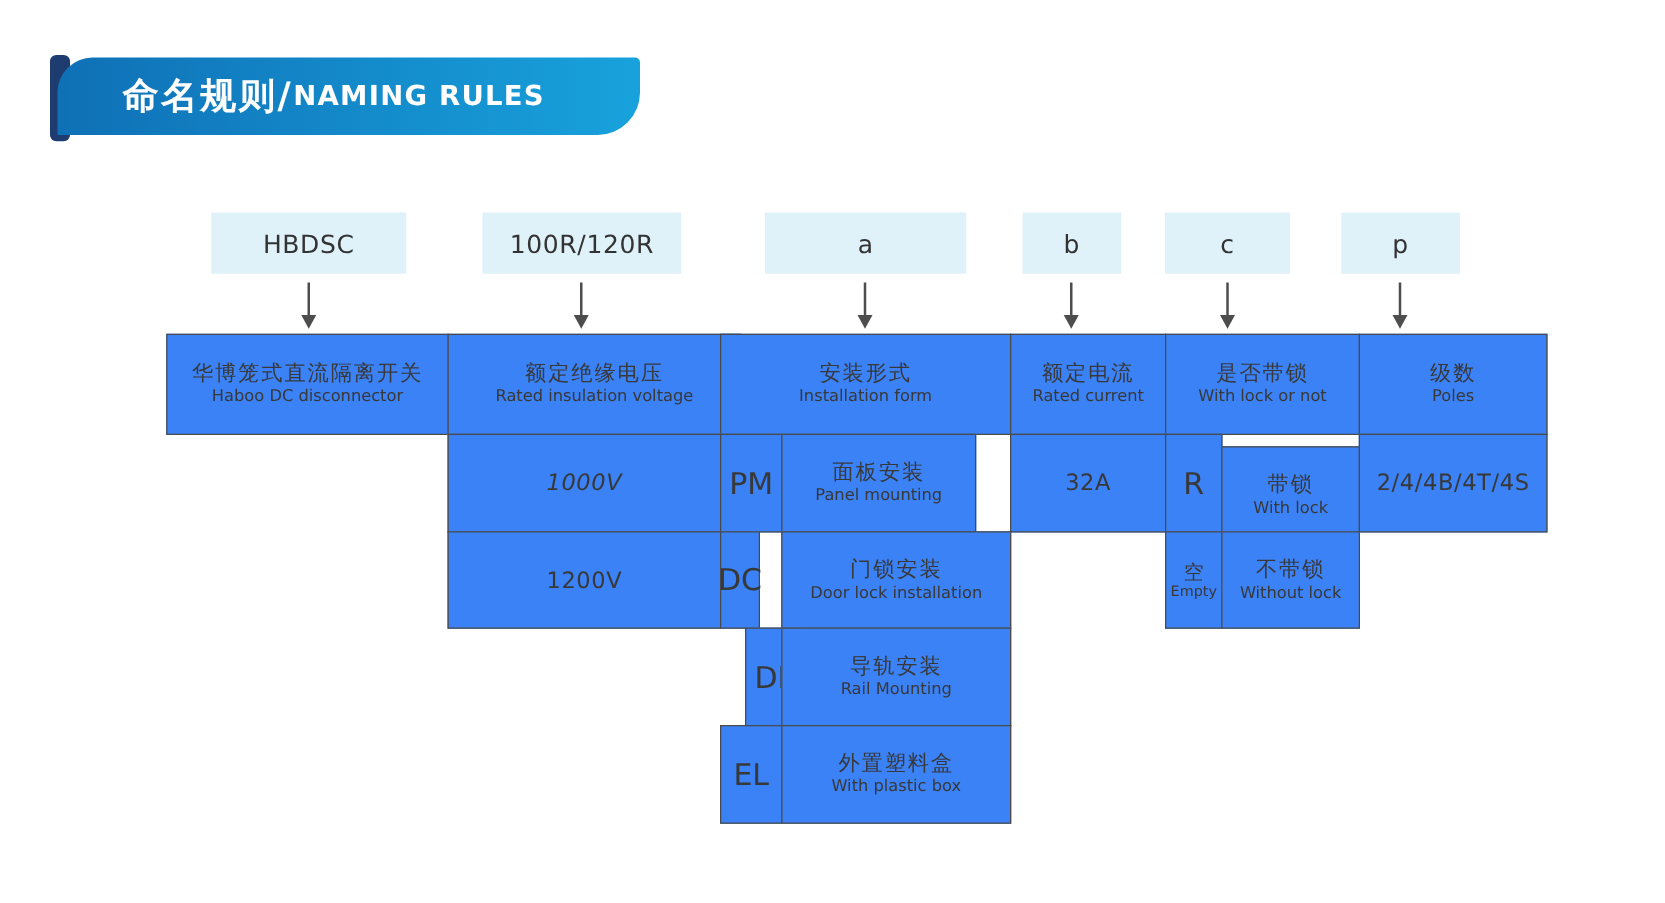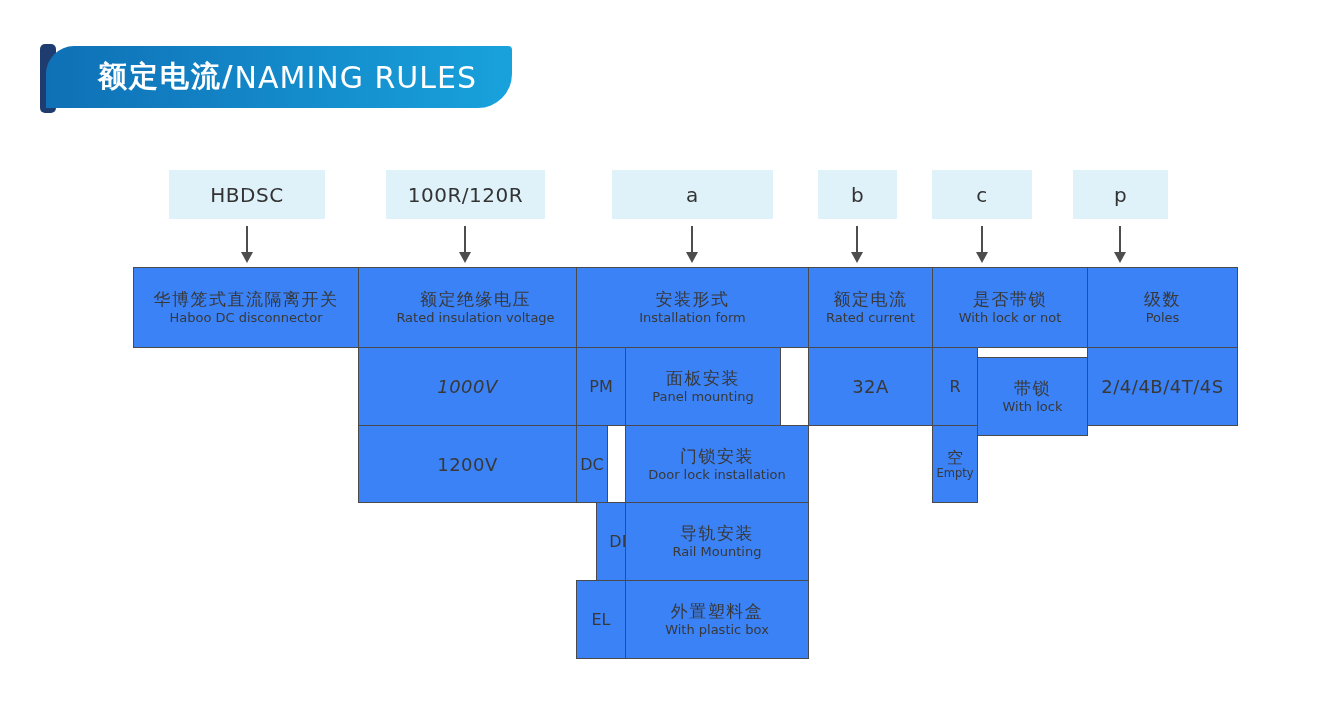--- a/index.html
+++ b/index.html
@@ -7,52 +7,52 @@
   #canvas{position:relative;width:1332px;height:722px;background:#fff;overflow:hidden;}
 
   
   .banner-accent{position:absolute;left:40px;top:44px;width:16px;height:69px;
     background:#1e3c70;border-radius:5px;}
   .banner{position:absolute;left:46px;top:46px;width:466px;height:62px;
     background:linear-gradient(90deg,#0f70b6 0%,#18a2dc 100%);
     border-radius:28px 4px 34px 0;display:flex;align-items:center;
     padding-left:52px;box-sizing:border-box;}
   .banner-cn{font-size:29px;font-weight:bold;color:#ffffff;letter-spacing:2px;white-space:nowrap;}
-  .banner-en{font-size:30px;font-weight:normal;color:#ffffff;letter-spacing:1px;white-space:nowrap;}
+  .banner-en{font-size:22px;font-weight:bold;color:#ffffff;letter-spacing:1px;white-space:nowrap;}
 
   
   .codebox{position:absolute;top:170px;height:49px;background:#dff2fa;
     display:flex;align-items:center;justify-content:center;
     font-size:20px;color:#333;letter-spacing:0.5px;}
 
   
   .arrow{position:absolute;top:226px;width:14px;height:38px;}
   .arrow .shaft{width:2px;height:26px;background:#4d4d4d;margin:0 auto;}
   .arrow .head{width:0;height:0;border-left:6px solid transparent;
     border-right:6px solid transparent;border-top:11px solid #4d4d4d;margin:0 auto;}
 
   
   .cell{position:absolute;box-sizing:border-box;border:1px solid #4a4a4a;
     background:#3b82f6;display:flex;flex-direction:column;align-items:center;
     justify-content:center;text-align:center;}
   .cn{font-size:17px;color:#383838;letter-spacing:1.5px;line-height:1.3;white-space:nowrap;}
   .en{font-size:13px;color:#383838;line-height:1.25;white-space:nowrap;}
   .value{font-size:18px;color:#383838;letter-spacing:0.5px;white-space:nowrap;}
-  .code{font-size:16px;color:#383838;}
+  .code{font-size:24px;color:#383838;}
   .code-cn{font-size:16px;color:#383838;line-height:1.2;}
   .code-en{font-size:11.5px;color:#383838;line-height:1.1;}
 </style>
 </head>
 <body>
 
 <div id="canvas">
 
   <div class="banner-accent"></div>
   <div class="banner">
-    <span class="banner-cn">额定电流/</span>
+    <span class="banner-cn">命名规则/</span>
     <span class="banner-en">NAMING RULES</span>
   </div>
 
   <div class="codebox" style="left:169px;width:156px;">
     <span>HBDSC</span>
   </div>
   <div class="codebox" style="left:386px;width:159px;">
     <span>100R/120R</span>
   </div>
   <div class="codebox" style="left:612px;width:161px;">
@@ -162,18 +162,22 @@
     <span class="code">R</span>
   </div>
   <div class="cell" style="left:977px;top:357px;width:111px;height:79px;">
     <span class="cn">带锁</span>
     <span class="en">With lock</span>
   </div>
   <div class="cell" style="left:932px;top:425px;width:46px;height:78px;">
     <span class="code-cn">空</span>
     <span class="code-en">Empty</span>
   </div>
+  <div class="cell" style="left:977px;top:425px;width:111px;height:78px;">
+    <span class="cn">不带锁</span>
+    <span class="en">Without lock</span>
+  </div>
 
   <div class="cell" style="left:1087px;top:347px;width:151px;height:79px;">
     <span class="value">2/4/4B/4T/4S</span>
   </div>
 
 </div>
 
 </body></html>

